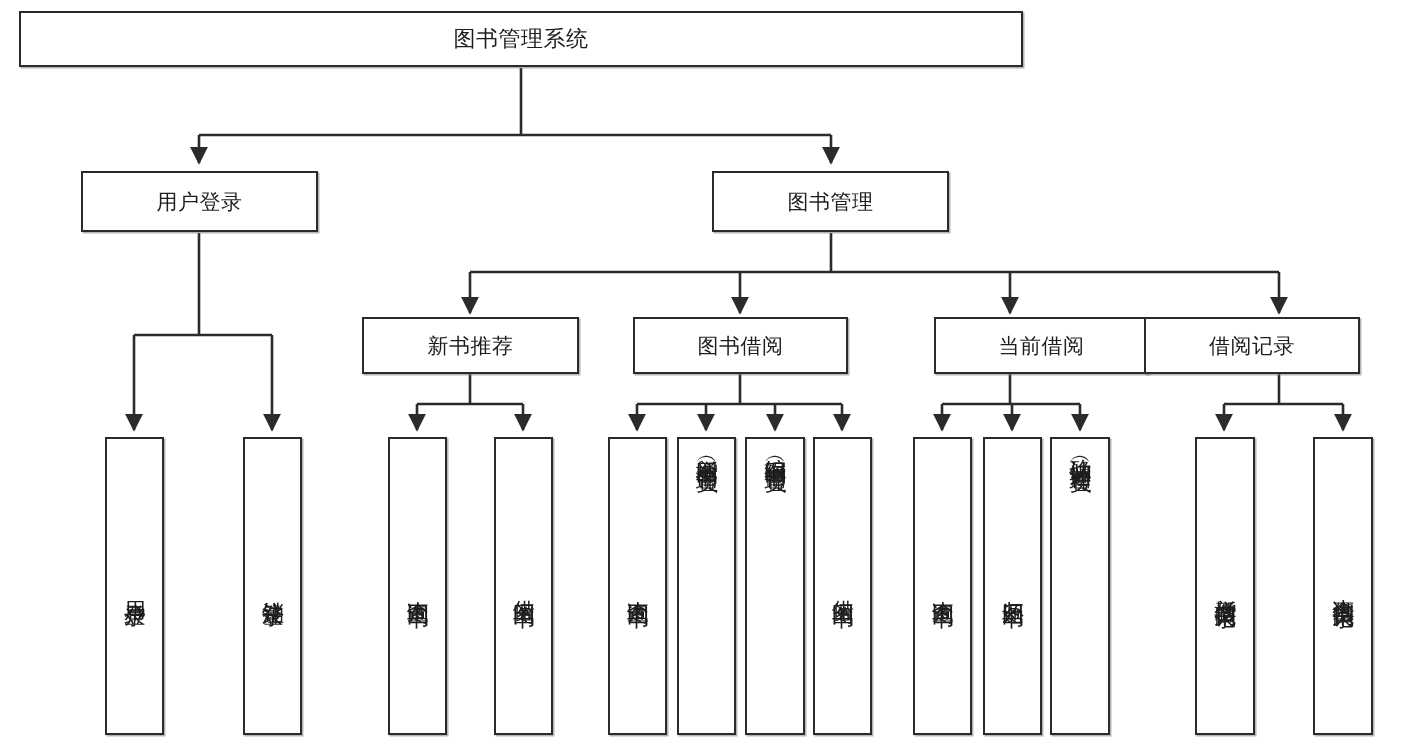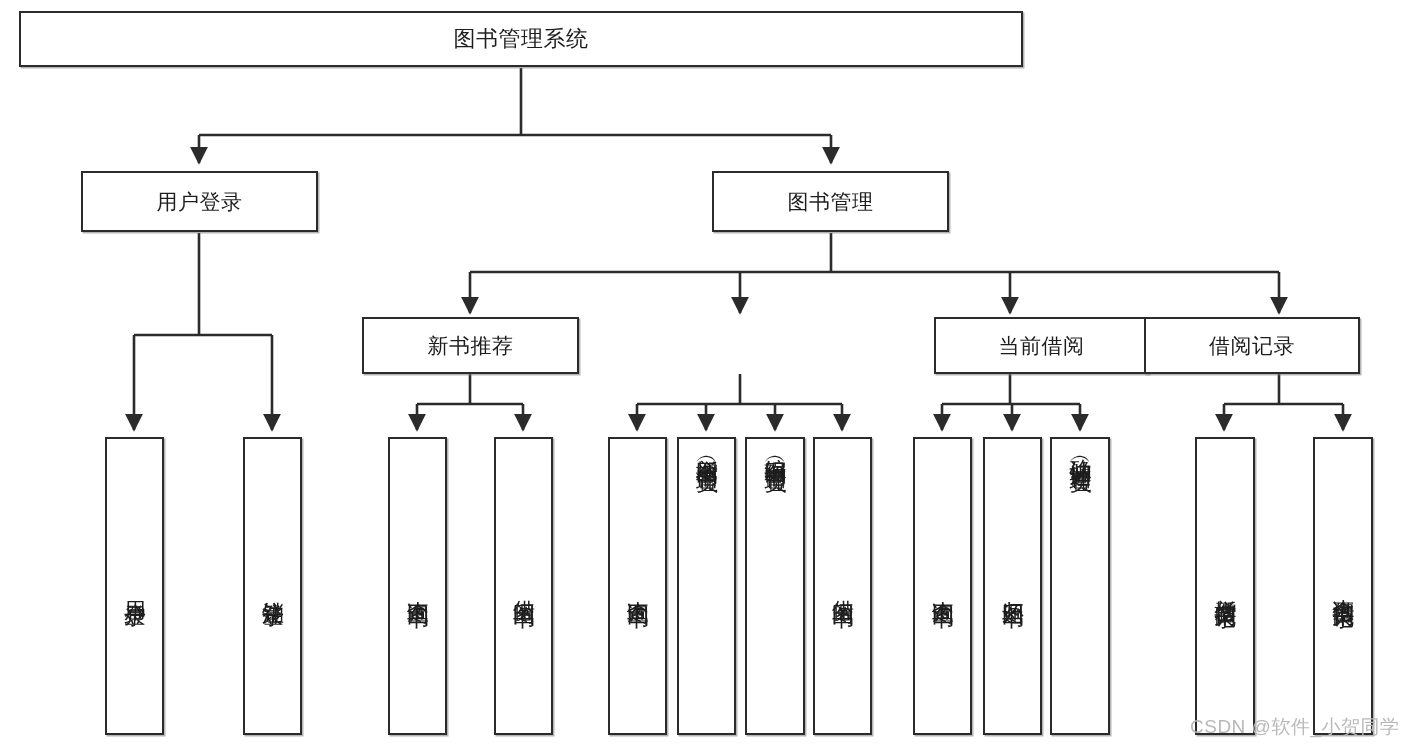--- a/index.html
+++ b/index.html
@@ -130,20 +130,23 @@
   <div class="node horiz" style="left:81px; top:171px; width:237px; height:61px;">
     <span class="label">用户登录</span>
   </div>
   <div class="node horiz" style="left:362px; top:317px; width:217px; height:57px;">
     <span class="label">新书推荐</span>
   </div>
 
   <div class="node horiz" style="left:712px; top:171px; width:237px; height:61px;">
     <span class="label">图书管理</span>
   </div>
+  <div class="node horiz" style="left:633px; top:317px; width:215px; height:57px;">
+    <span class="label">图书借阅</span>
+  </div>
   <div class="node horiz" style="left:902px; top:317px; width:215px; height:57px;margin-left:32px;">
     <span class="label">当前借阅</span>
   </div>
   <div class="node horiz" style="left:1144px; top:317px; width:216px; height:57px;">
     <span class="label">借阅记录</span>
   </div>
 
   <div class="node vert centered" style="left:105px; top:437px; width:59px; height:298px;">
     <span class="label">用户登录</span>
   </div>
@@ -181,15 +184,14 @@
     <span class="label">确认归还（管理员）</span>
   </div>
 
   <div class="node vert centered" style="left:1195px; top:437px; width:60px; height:298px;">
     <span class="label">新增借阅记录</span>
   </div>
   <div class="node vert centered" style="left:1313px; top:437px; width:60px; height:298px;">
     <span class="label">查询借阅记录</span>
   </div>
 
-  <div class="watermark" style="left:1190px; top:714px;">CSDN @软件_小贺同学</div>
 
 </div>
 
 </body></html>

